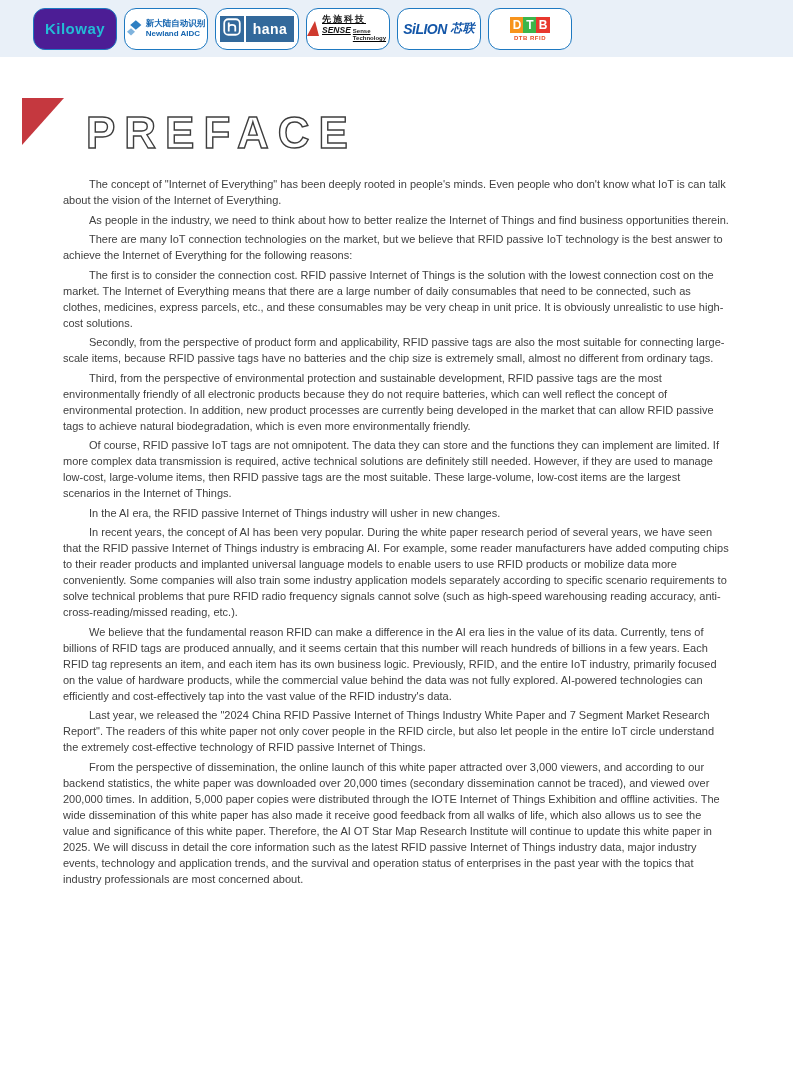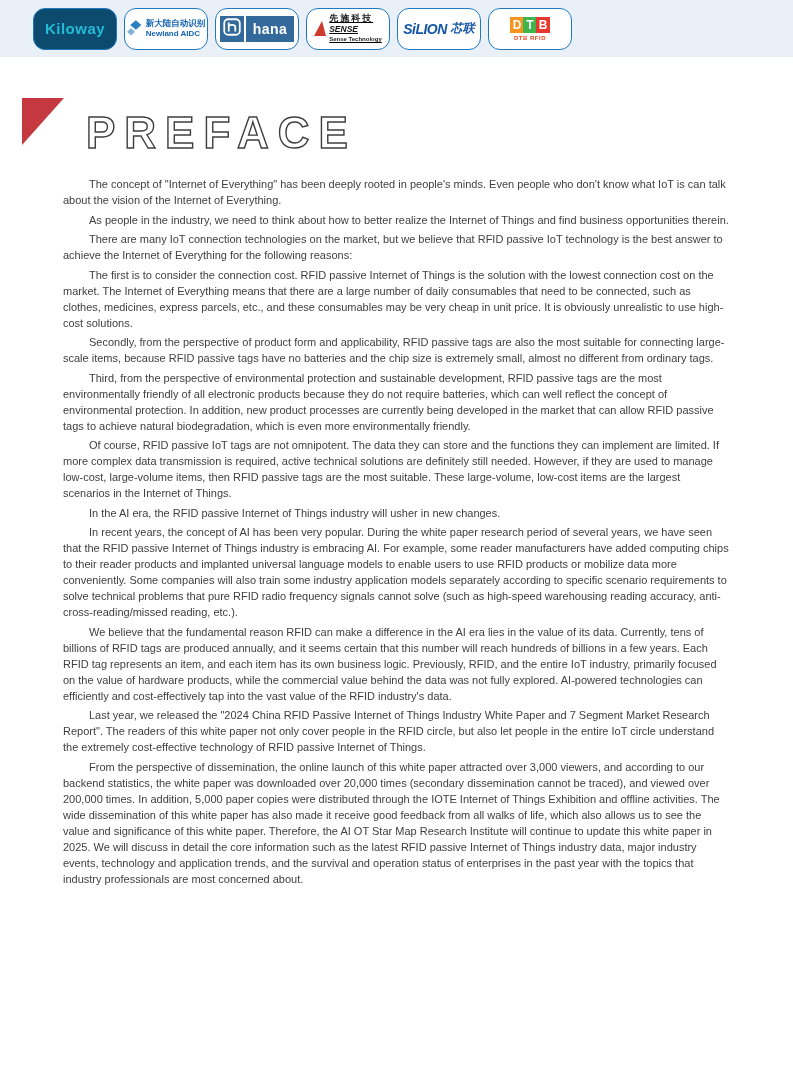--- a/index.html
+++ b/index.html
@@ -13,21 +13,21 @@
   .band {
     position:absolute; top:0; left:0; width:793px; height:57px;
     background:#e9f0f8;
     display:flex; align-items:center; padding-left:33px; gap:7px;
   }
   .pill {
     width:84px; height:42px; flex:0 0 84px;
     background:#ffffff; border:1.5px solid #1e79c1; border-radius:12px;
     display:flex; align-items:center; justify-content:center; overflow:hidden;
   }
-  .pill-dark { background:#0c4a6e; }
+  .pill-dark { background:#4c1d95; }
 
   
   .cp-text { font-size:11px; font-weight:bold; color:#16294e; letter-spacing:-0.3px; }
   .cp-icon { display:inline-flex; margin-left:2px; }
 
   
   .kw-text { font-size:15px; font-weight:bold; color:#23bcd6; letter-spacing:0.5px; }
 
   
   .nl-icon { display:inline-flex; margin-right:3px; }
@@ -41,21 +41,21 @@
   .hana-icon-box { width:24px; height:26px; }
   .hana-text-box { width:48px; height:26px; }
   .hana-text { color:#ffffff; font-size:14px; font-weight:bold; letter-spacing:0.5px; }
 
   
   .sense-wrap { display:flex; align-items:center; gap:3px; }
   .sense-tri { width:0; height:0; border-left:8px solid transparent;
     border-right:4px solid transparent; border-bottom:15px solid #cf3a2e; }
   .sense-text { display:flex; flex-direction:column; line-height:1.2;text-decoration:underline; }
   .sense-cn { font-size:9px; color:#222222; letter-spacing:2px; font-weight:bold; }
-  .sense-row { display:flex; align-items:baseline; gap:2px;flex-direction:column; }
+  .sense-row { display:flex; align-items:baseline; gap:2px; }
   .sense-brand { font-size:8.5px; font-style:italic; font-weight:bold; color:#111111; }
   .sense-en { font-size:6px; color:#222222; font-weight:bold; }
 
   
   .si-wrap { display:flex; align-items:center; gap:4px; }
   .si-brand { font-size:14px; font-weight:bold; font-style:italic; color:#1356a8; letter-spacing:-0.5px; }
   .si-cn { font-size:12px; font-weight:bold; font-style:italic; color:#1356a8; }
 
   
   .dtb-wrap { display:flex; flex-direction:column; align-items:center; line-height:1; }

